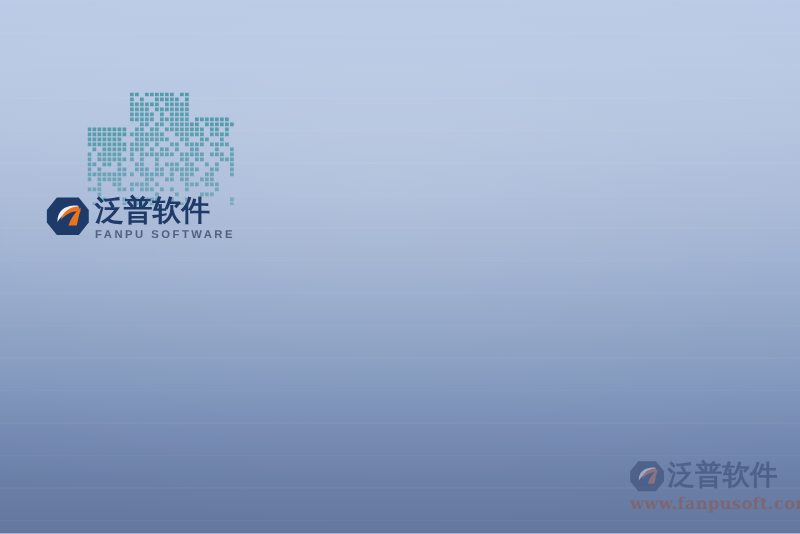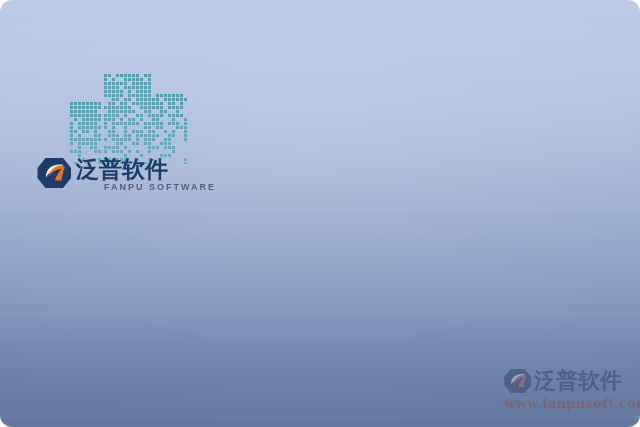--- a/index.html
+++ b/index.html
@@ -20,21 +20,20 @@
         #b9c9e5 0%,
         #b7c7e3 12%,
         #b2c2de 24%,
         #a9bad8 36%,
         #9db0d0 48%,
         #8fa3c6 60%,
         #8198bd 71%,
         #7489b2 81%,
         #6a7fa7 90%,
         #64779e 100%);
-    border-radius: 12px;
   }
 
   
   #banner-bands {
     position: absolute;
     inset: 0;
     background: repeating-linear-gradient(
       180deg,
       rgba(255,255,255,0.030) 0px,
       rgba(255,255,255,0.030) 1px,
@@ -95,21 +94,20 @@
   }
   .logo-en {
     font-family: "Liberation Sans", sans-serif;
     font-size: 9px;
     font-weight: 700;
     line-height: 12px;
     color: #53607c;
     letter-spacing: 2.0px;
     white-space: nowrap;
     margin-top: 0px;
-    margin-left: 28px;
   }
 
   
   .headline {
     position: absolute;
     left: 0;
     top: 192px;
     width: 640px;
     text-align: center;
     font-family: "DejaVu Serif", "Liberation Serif", serif;

